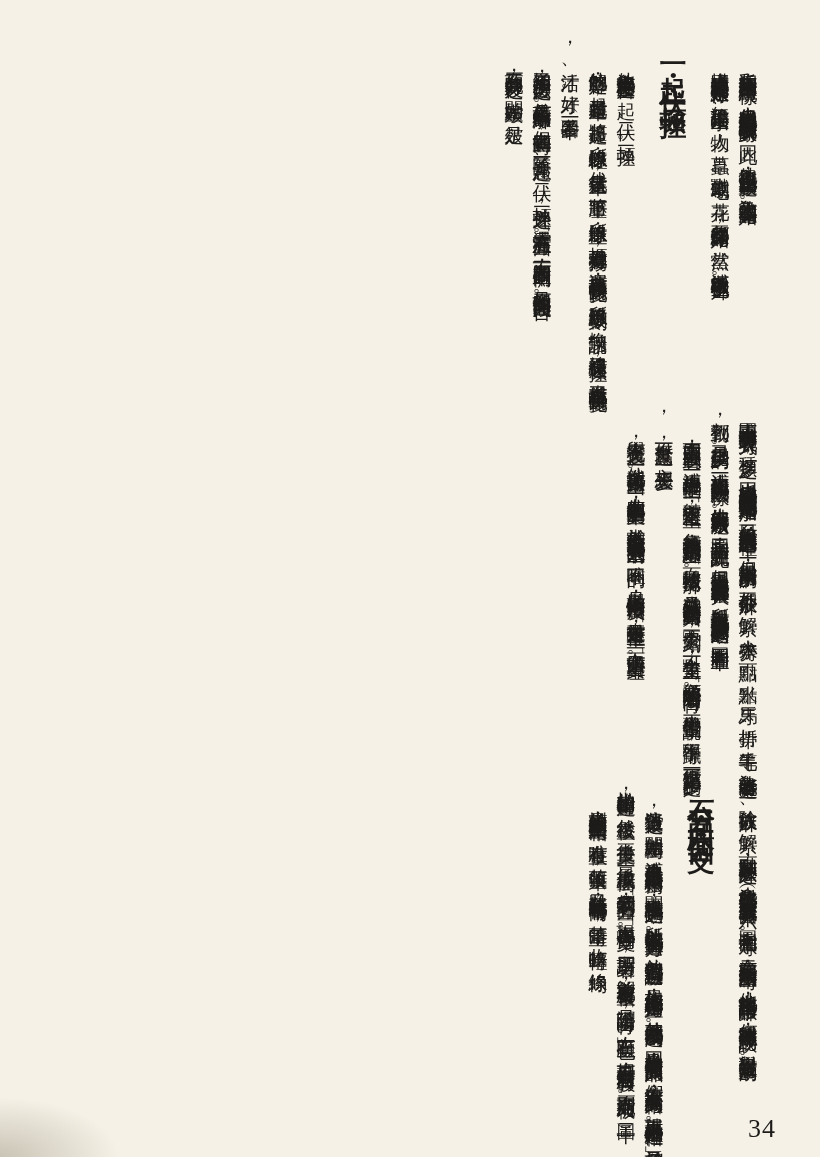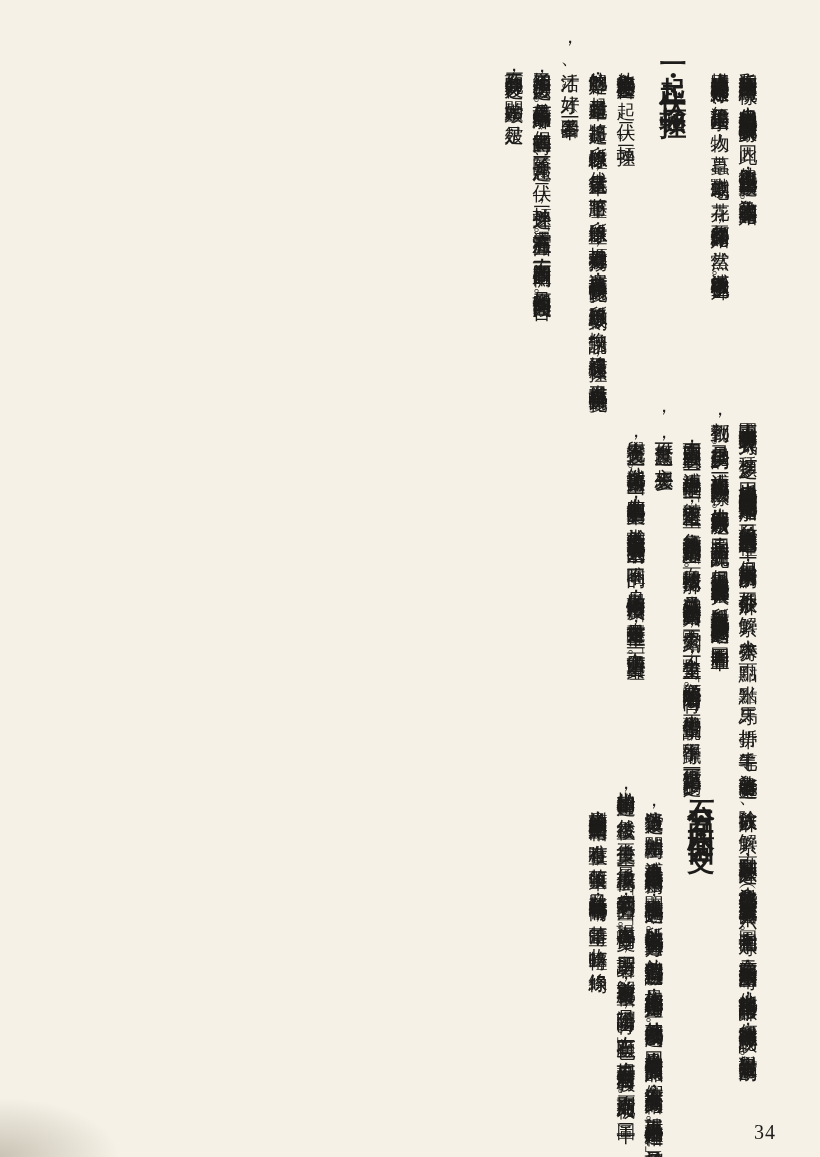--- a/index.html
+++ b/index.html
@@ -51,21 +51,21 @@
     font-size:27px;
     line-height:40px;
     font-weight:700;
     letter-spacing:5px;
     text-indent:0;
   }
   .heading.h2v{padding-top:2px;letter-spacing:6px;}
   .pageno{
     position:absolute;
     right:44px;bottom:13px;
-    font-size:20px;
+    font-size:26px;
     letter-spacing:1px;
     color:#1d1c1a;
   }
 </style>
 </head>
 <body>
 
 <div class="page">
   <div class="content">
 

